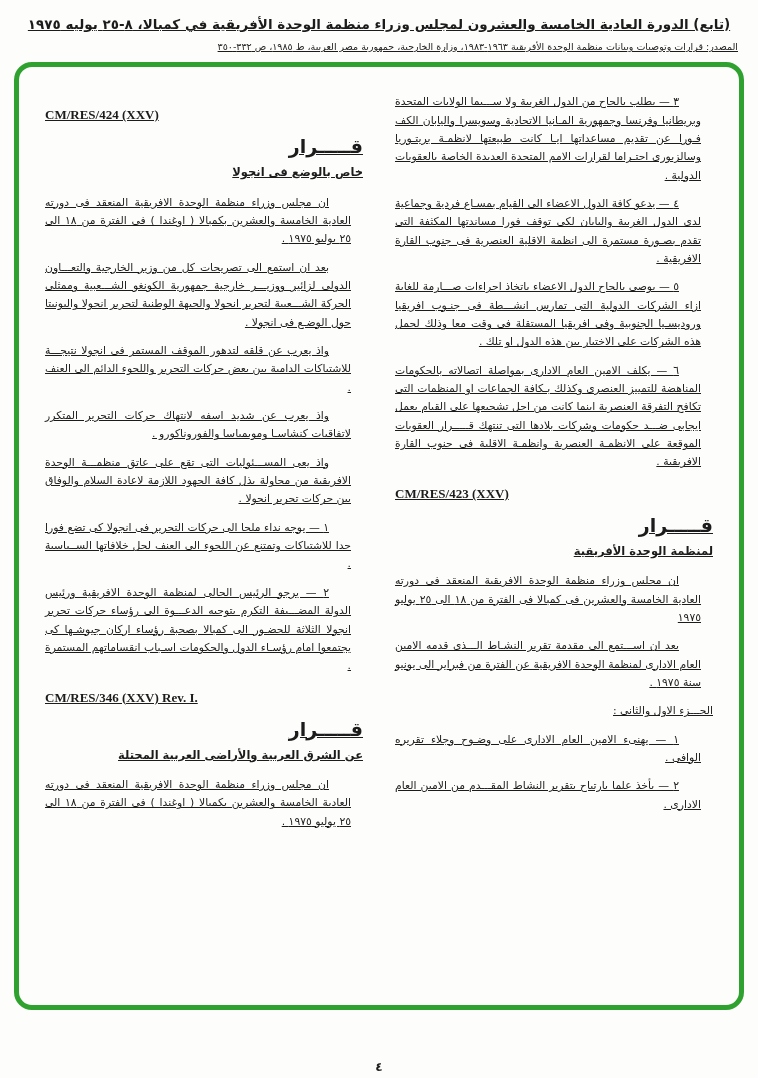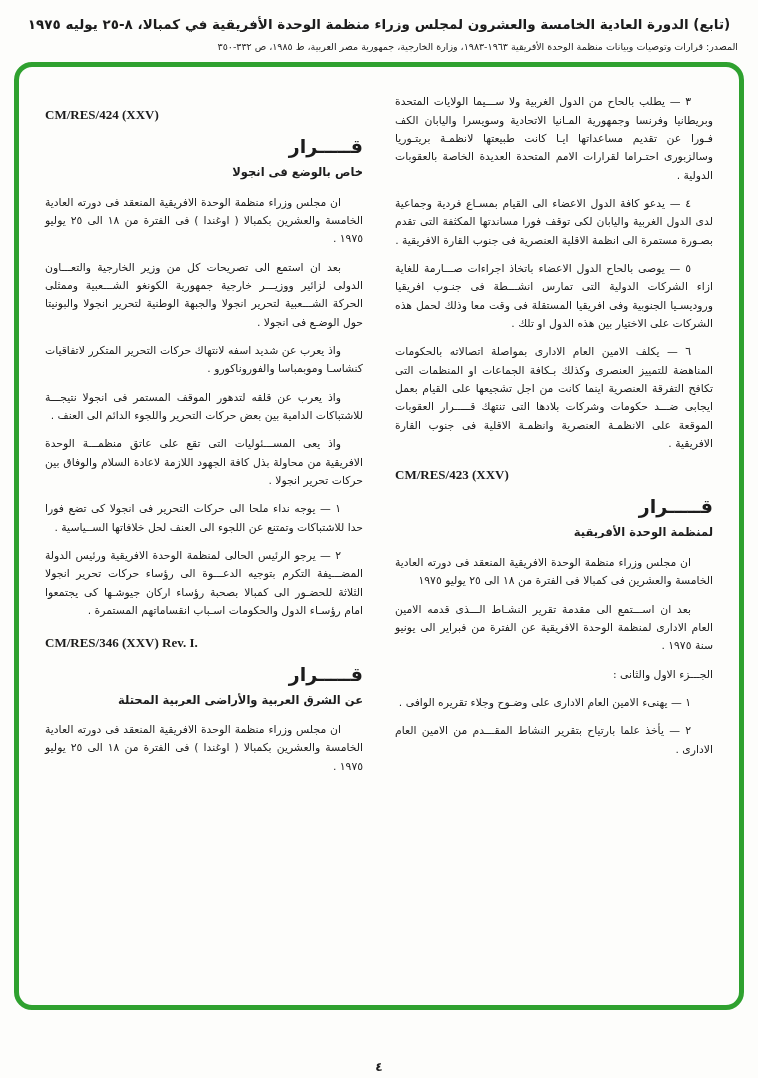--- a/index.html
+++ b/index.html
@@ -1,38 +1,39 @@
 <!DOCTYPE html>
 <html lang="ar"><head>
 <meta charset="utf-8">
 <style>
   html,body{margin:0;padding:0;background:#ffffff;}
   .page{
     width:758px;height:1078px;overflow:hidden;position:relative;
     background:#fdfdfb;font-family:"DejaVu Sans",sans-serif;color:#1c1c1c;
     box-sizing:border-box;
+    text-decoration:underline;
   }
   .doc-header{direction:rtl;padding:14px 12px 0 12px;}
   .header-title{
     font-size:13.5px;font-weight:bold;text-align:center;line-height:1.5;
   }
   .header-source{
     font-size:9.5px;text-align:right;margin-top:7px;padding:0 8px;color:#222;
   }
   .green-box{
     margin:10px 14px 0 14px;
     border:5px solid #2fa12f;border-radius:18px;
     height:948px;box-sizing:border-box;
     padding:26px 26px 8px 26px;background:#fdfdfb;overflow:hidden;
   }
   .columns{display:flex;gap:32px;direction:rtl;height:100%;}
   .column{flex:1 1 0;min-width:0;direction:rtl;}
   .para{
     font-size:10.8px;line-height:1.7;text-align:justify;direction:rtl;
-    text-indent:22px;margin:0 0 10px 0;
+    text-indent:22px;margin:0 12px 10px 0;
   }
   .res-code{
     font-family:"Liberation Serif",serif;font-weight:bold;font-size:13px;
     direction:ltr;text-align:left;margin:14px 0 12px 0;text-indent:0;
   }
   .res-title{
     text-align:right;font-weight:bold;font-size:19px;margin:2px 0 6px 0;
     direction:rtl;
   }
   .res-subtitle{
@@ -73,22 +74,22 @@
           <div class="section-label">الجـــزء الاول والثانى :</div>
           <div class="para">١ — يهنىء الامين العام الادارى على وضـوح وجلاء تقريره الوافى .</div>
           <div class="para">٢ — يأخذ علما بارتياح بتقرير النشاط المقـــدم من الامين العام الادارى .</div>
         </div>
       <div class="column">
           <div class="res-code" dir="ltr">CM/RES/424 (XXV)</div>
           <div class="res-title">قـــــرار</div>
           <div class="res-subtitle last">خاص بالوضع فى انجولا</div>
           <div class="para">ان مجلس وزراء منظمة الوحدة الافريقية المنعقد فى دورته العادية الخامسة والعشرين بكمبالا ( اوغندا ) فى الفترة من ١٨ الى ٢٥ يوليو ١٩٧٥ .</div>
           <div class="para">بعد ان استمع الى تصريحات كل من وزير الخارجية والتعـــاون الدولى لزائير ووزيـــر خارجية جمهورية الكونغو الشـــعبية وممثلى الحركة الشـــعبية لتحرير انجولا والجبهة الوطنية لتحرير انجولا والبونيتا حول الوضـع فى انجولا .</div>
+          <div class="para">واذ يعرب عن قلقه لتدهور الموقف المستمر فى انجولا نتيجـــة للاشتباكات الدامية بين بعض حركات التحرير واللجوء الدائم الى العنف .</div>
           <div class="para">واذ يعرب عن شديد اسفه لانتهاك حركات التحرير المتكرر لاتفاقيات كنشاسـا وموبمباسا والفوروناكورو .</div>
-          <div class="para">واذ يعرب عن قلقه لتدهور الموقف المستمر فى انجولا نتيجـــة للاشتباكات الدامية بين بعض حركات التحرير واللجوء الدائم الى العنف .</div>
           <div class="para">واذ يعى المســـئوليات التى تقع على عاتق منظمـــة الوحدة الافريقية من محاولة بذل كافة الجهود اللازمة لاعادة السلام والوفاق بين حركات تحرير انجولا .</div>
           <div class="para">١ — يوجه نداء ملحا الى حركات التحرير فى انجولا كى تضع فورا حدا للاشتباكات وتمتنع عن اللجوء الى العنف لحل خلافاتها الســياسية .</div>
           <div class="para">٢ — يرجو الرئيس الحالى لمنظمة الوحدة الافريقية ورئيس الدولة المضـــيفة التكرم بتوجيه الدعـــوة الى رؤساء حركات تحرير انجولا الثلاثة للحضـور الى كمبالا بصحبة رؤساء اركان جيوشـها كى يجتمعوا امام رؤسـاء الدول والحكومات اسـباب انقساماتهم المستمرة .</div>
           <div class="res-code" dir="ltr">CM/RES/346 (XXV) Rev. I.</div>
           <div class="res-title">قـــــرار</div>
           <div class="res-subtitle last">عن الشرق العربية والأراضى العربية المحتلة</div>
           <div class="para">ان مجلس وزراء منظمة الوحدة الافريقية المنعقد فى دورته العادية الخامسة والعشرين بكمبالا ( اوغندا ) فى الفترة من ١٨ الى ٢٥ يوليو ١٩٧٥ .</div>
         </div>
     </div>
   </div>

